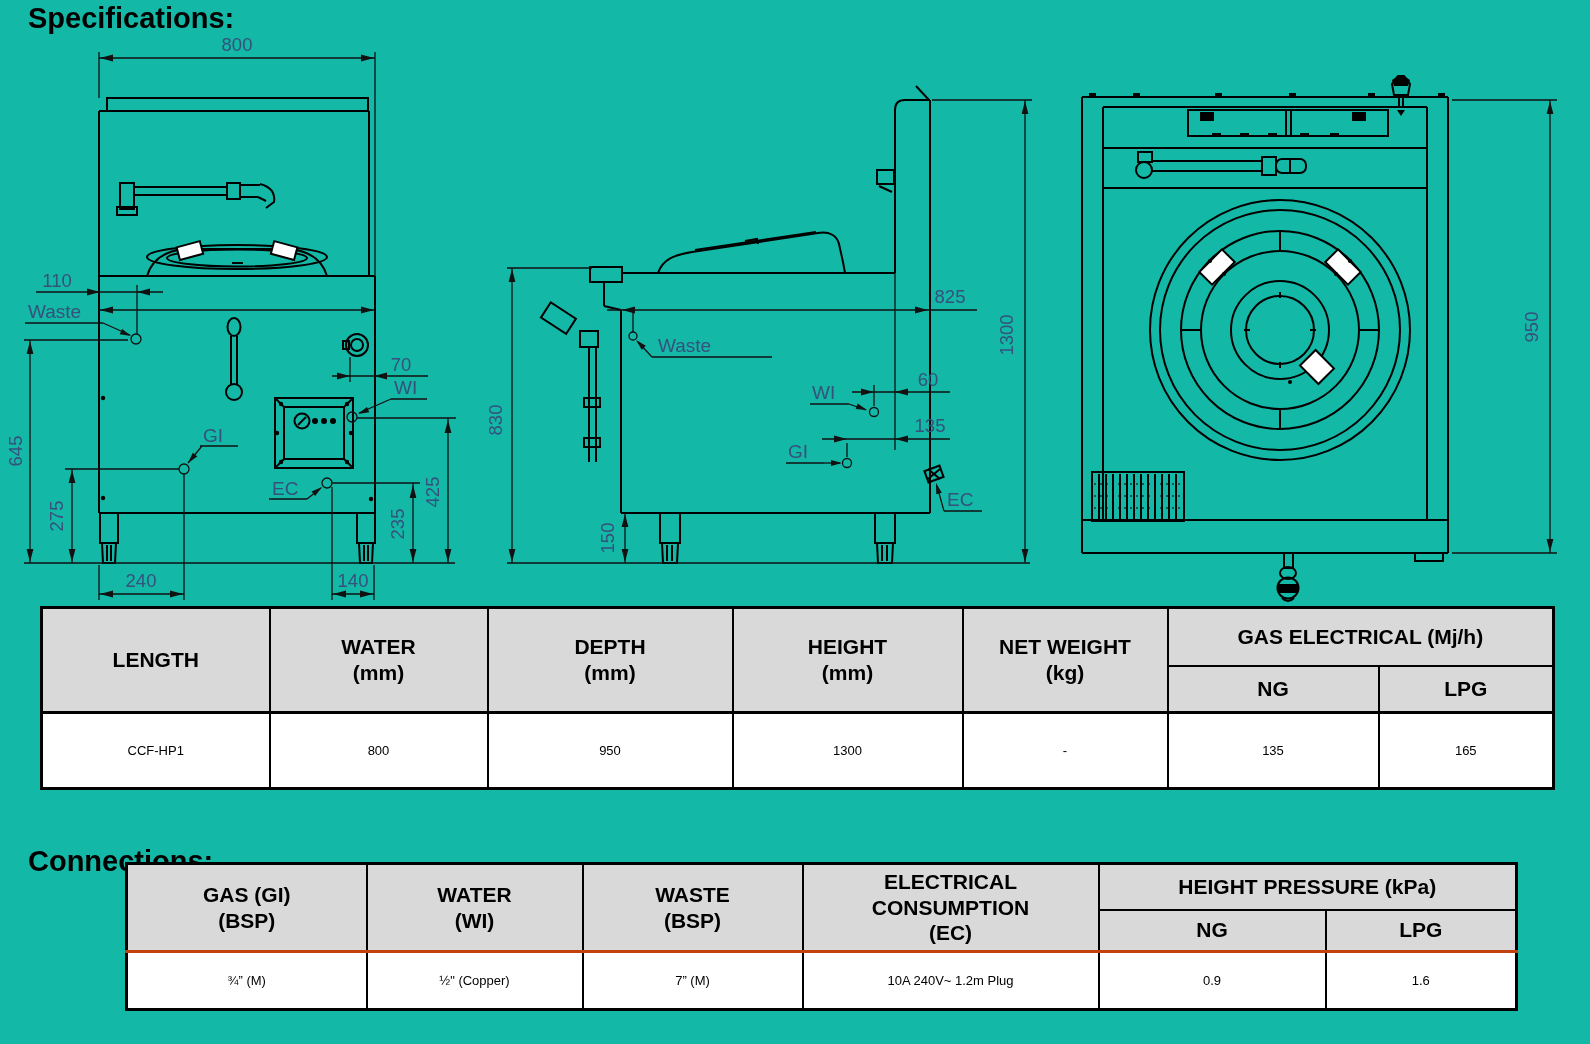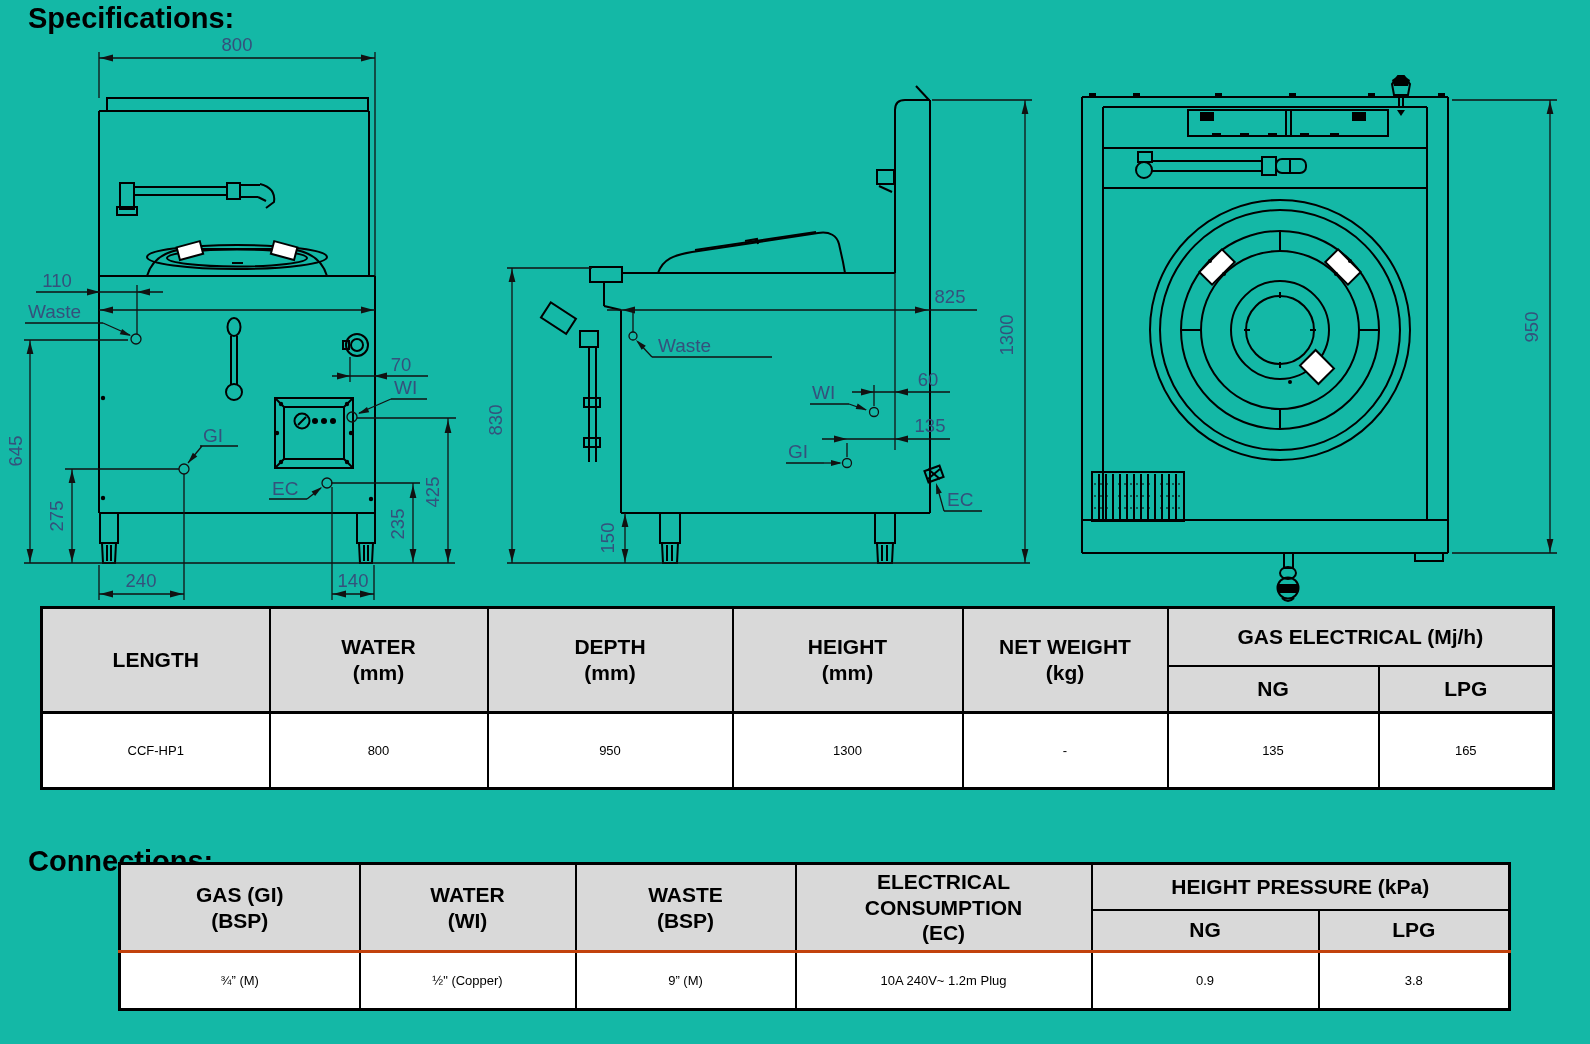--- a/index.html
+++ b/index.html
@@ -13,21 +13,21 @@
   .dimtxt{font-size:18.5px;}
   .lbltxt{font-size:19px;}
 
   table{border-collapse:collapse;table-layout:fixed;position:absolute;background:#fff;}
   th,td{border:2px solid #000;text-align:center;vertical-align:middle;padding:0 4px;
         overflow:hidden;}
   th{background:#d9d9d9;font-size:21px;font-weight:bold;white-space:pre-line;line-height:1.22;}
   td{font-size:13px;white-space:pre-line;}
   #spec-table{left:40px;top:606px;width:1512px;border:3px solid #000;}
   #spec-table td{border-top:3px solid #000;}
-  #conn-table{left:118px;top:862px;width:1390px;border:3px solid #000;}
+  #conn-table{left:125px;top:862px;width:1390px;border:3px solid #000;}
   #conn-table td{border-top:3px solid #c2410c;}
 </style>
 </head>
 <body>
 
 <div class="page">
 
   <h1 class="heading" id="spec-heading">Specifications:</h1>
 
   <svg style="position:absolute;left:0;top:30px;" width="1590" height="578" viewBox="0 30 1590 578">
@@ -480,21 +480,21 @@
       </tr>
       <tr style="height:42px">
         <th>NG</th>
         <th>LPG</th>
       </tr>
     </thead>
     <tbody>
       <tr style="height:58px">
         <td>¾” (M)</td>
         <td>½" (Copper)</td>
-        <td>9” (M)</td>
+        <td>7” (M)</td>
         <td>10A 240V~ 1.2m Plug</td>
         <td>0.9</td>
-        <td>3.8</td>
+        <td>1.6</td>
       </tr>
     </tbody>
   </table>
 
 </div>
 
 </body></html>

